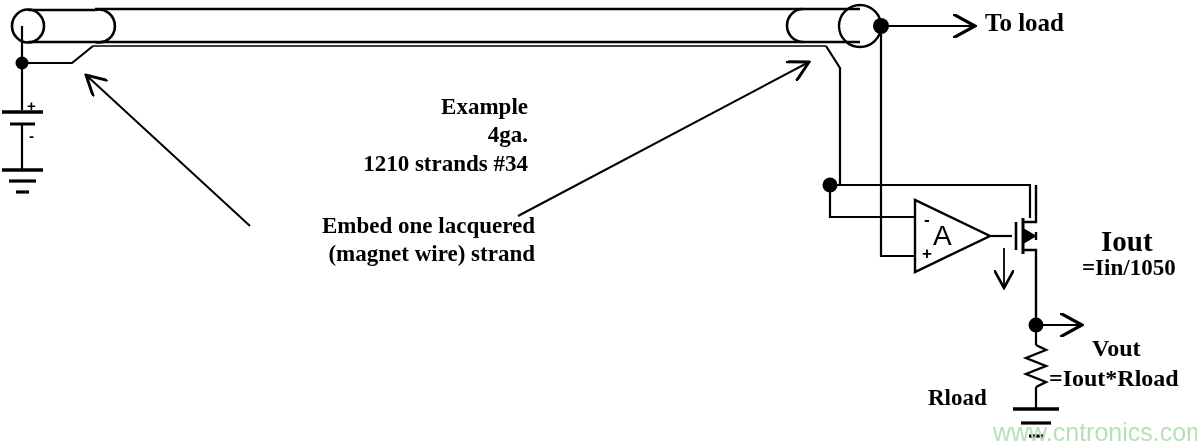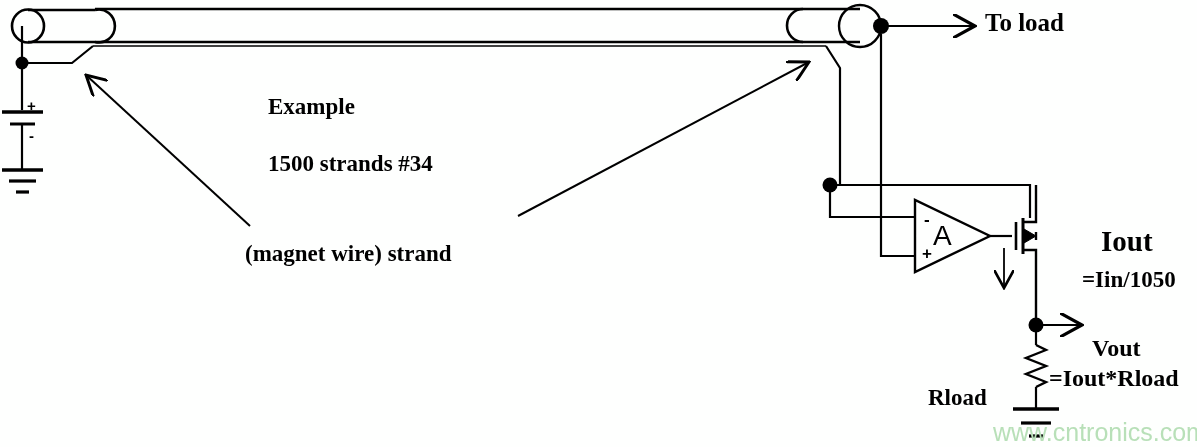--- a/index.html
+++ b/index.html
@@ -23,21 +23,21 @@
     height: 447px;
   }
   .lbl {
     position: absolute;
     color: #000000;
     font-family: Liberation Serif, serif;
     font-weight: bold;
     white-space: pre;
     line-height: 1.18;
   }
-  .lbl-center { text-align: left; }
+  .lbl-center { text-align: right; }
   .lbl-left { text-align: left; }
   .watermark {
     position: absolute;
     color: #b8e0b8;
     font-family: "Liberation Sans", sans-serif;
     font-weight: normal;
     font-size: 25px;
     white-space: pre;
     letter-spacing: 0px;
   }
@@ -175,26 +175,28 @@
 
       <path d="M 1013 409 L 1059 409" fill="none" stroke="#000" stroke-width="3.4"></path>
       <path d="M 1021 423 L 1051 423" fill="none" stroke="#000" stroke-width="3.2"></path>
       <path d="M 1029 436 L 1043 436" fill="none" stroke="#000" stroke-width="3.2"></path>
     </g>
   </svg>
 
   <div class="lbl lbl-left" style="left:985px; top:8px; font-size:25px;">To load</div>
 
   <div class="lbl lbl-center" style="left:268px; top:93px; width:260px; font-size:23px;">Example</div>
-  <div class="lbl lbl-center" style="left:268px; top:150px; width:260px; font-size:23px;">1500 strands #34</div>
-
+  <div class="lbl lbl-center" style="left:268px; top:121px; width:260px; font-size:23px;">4ga.</div>
+  <div class="lbl lbl-center" style="left:268px; top:150px; width:260px; font-size:23px;">1210 strands #34</div>
+
+  <div class="lbl lbl-center" style="left:245px; top:212px; width:290px; font-size:23px;">Embed one lacquered</div>
   <div class="lbl lbl-center" style="left:245px; top:240px; width:290px; font-size:23px;">(magnet wire) strand</div>
 
   <div class="lbl lbl-left" style="left:1101px; top:224px; font-size:29px;">Iout</div>
-  <div class="lbl lbl-left" style="left:1082px; top:266px; font-size:23px;">=Iin/1050</div>
+  <div class="lbl lbl-left" style="left:1082px; top:254px; font-size:23px;">=Iin/1050</div>
 
   <div class="lbl lbl-left" style="left:928px; top:348px; font-size:23px;margin-top:36px;">Rload</div>
 
   <div class="lbl lbl-left" style="left:1092px; top:334px; font-size:24px;">Vout</div>
   <div class="lbl lbl-left" style="left:1049px; top:364px; font-size:24px;">=Iout*Rload</div>
 
   <div class="opamp-sign" style="left:924px; top:211px;">-</div>
   <div class="opamp-sign" style="left:922px; top:245px;">+</div>
   <div class="opamp-a" style="left:933px; top:222px;">A</div>
 

